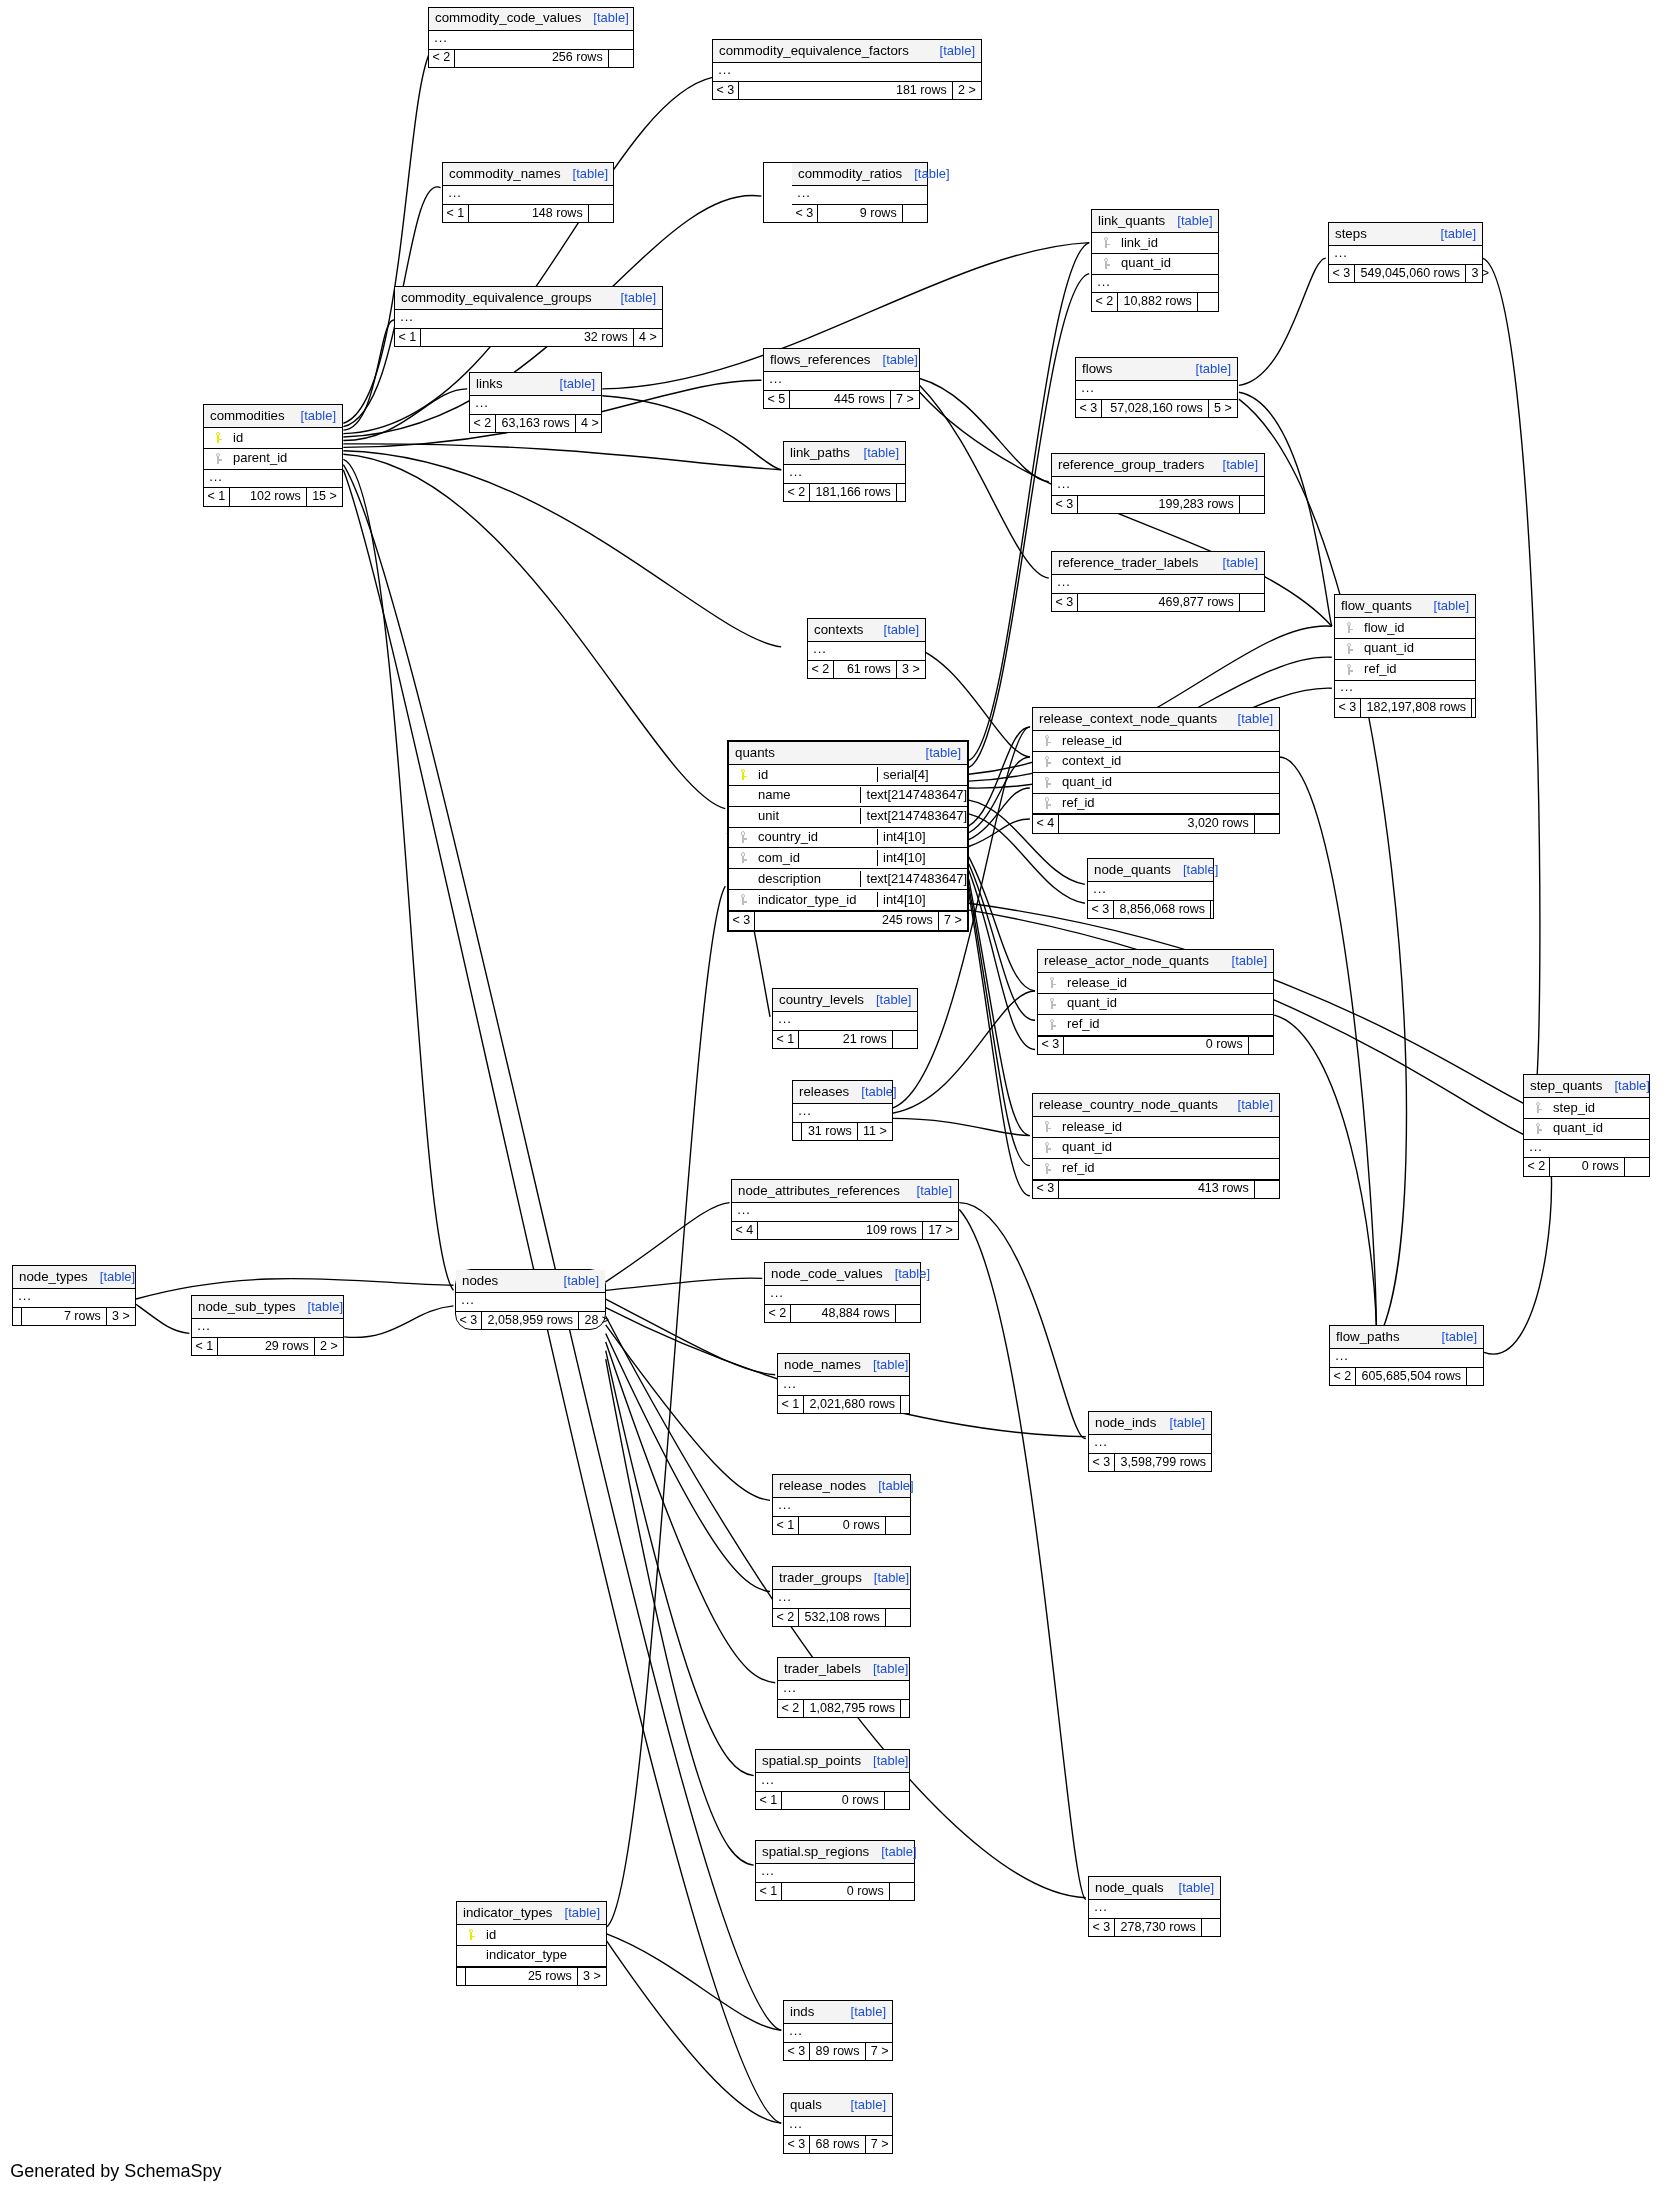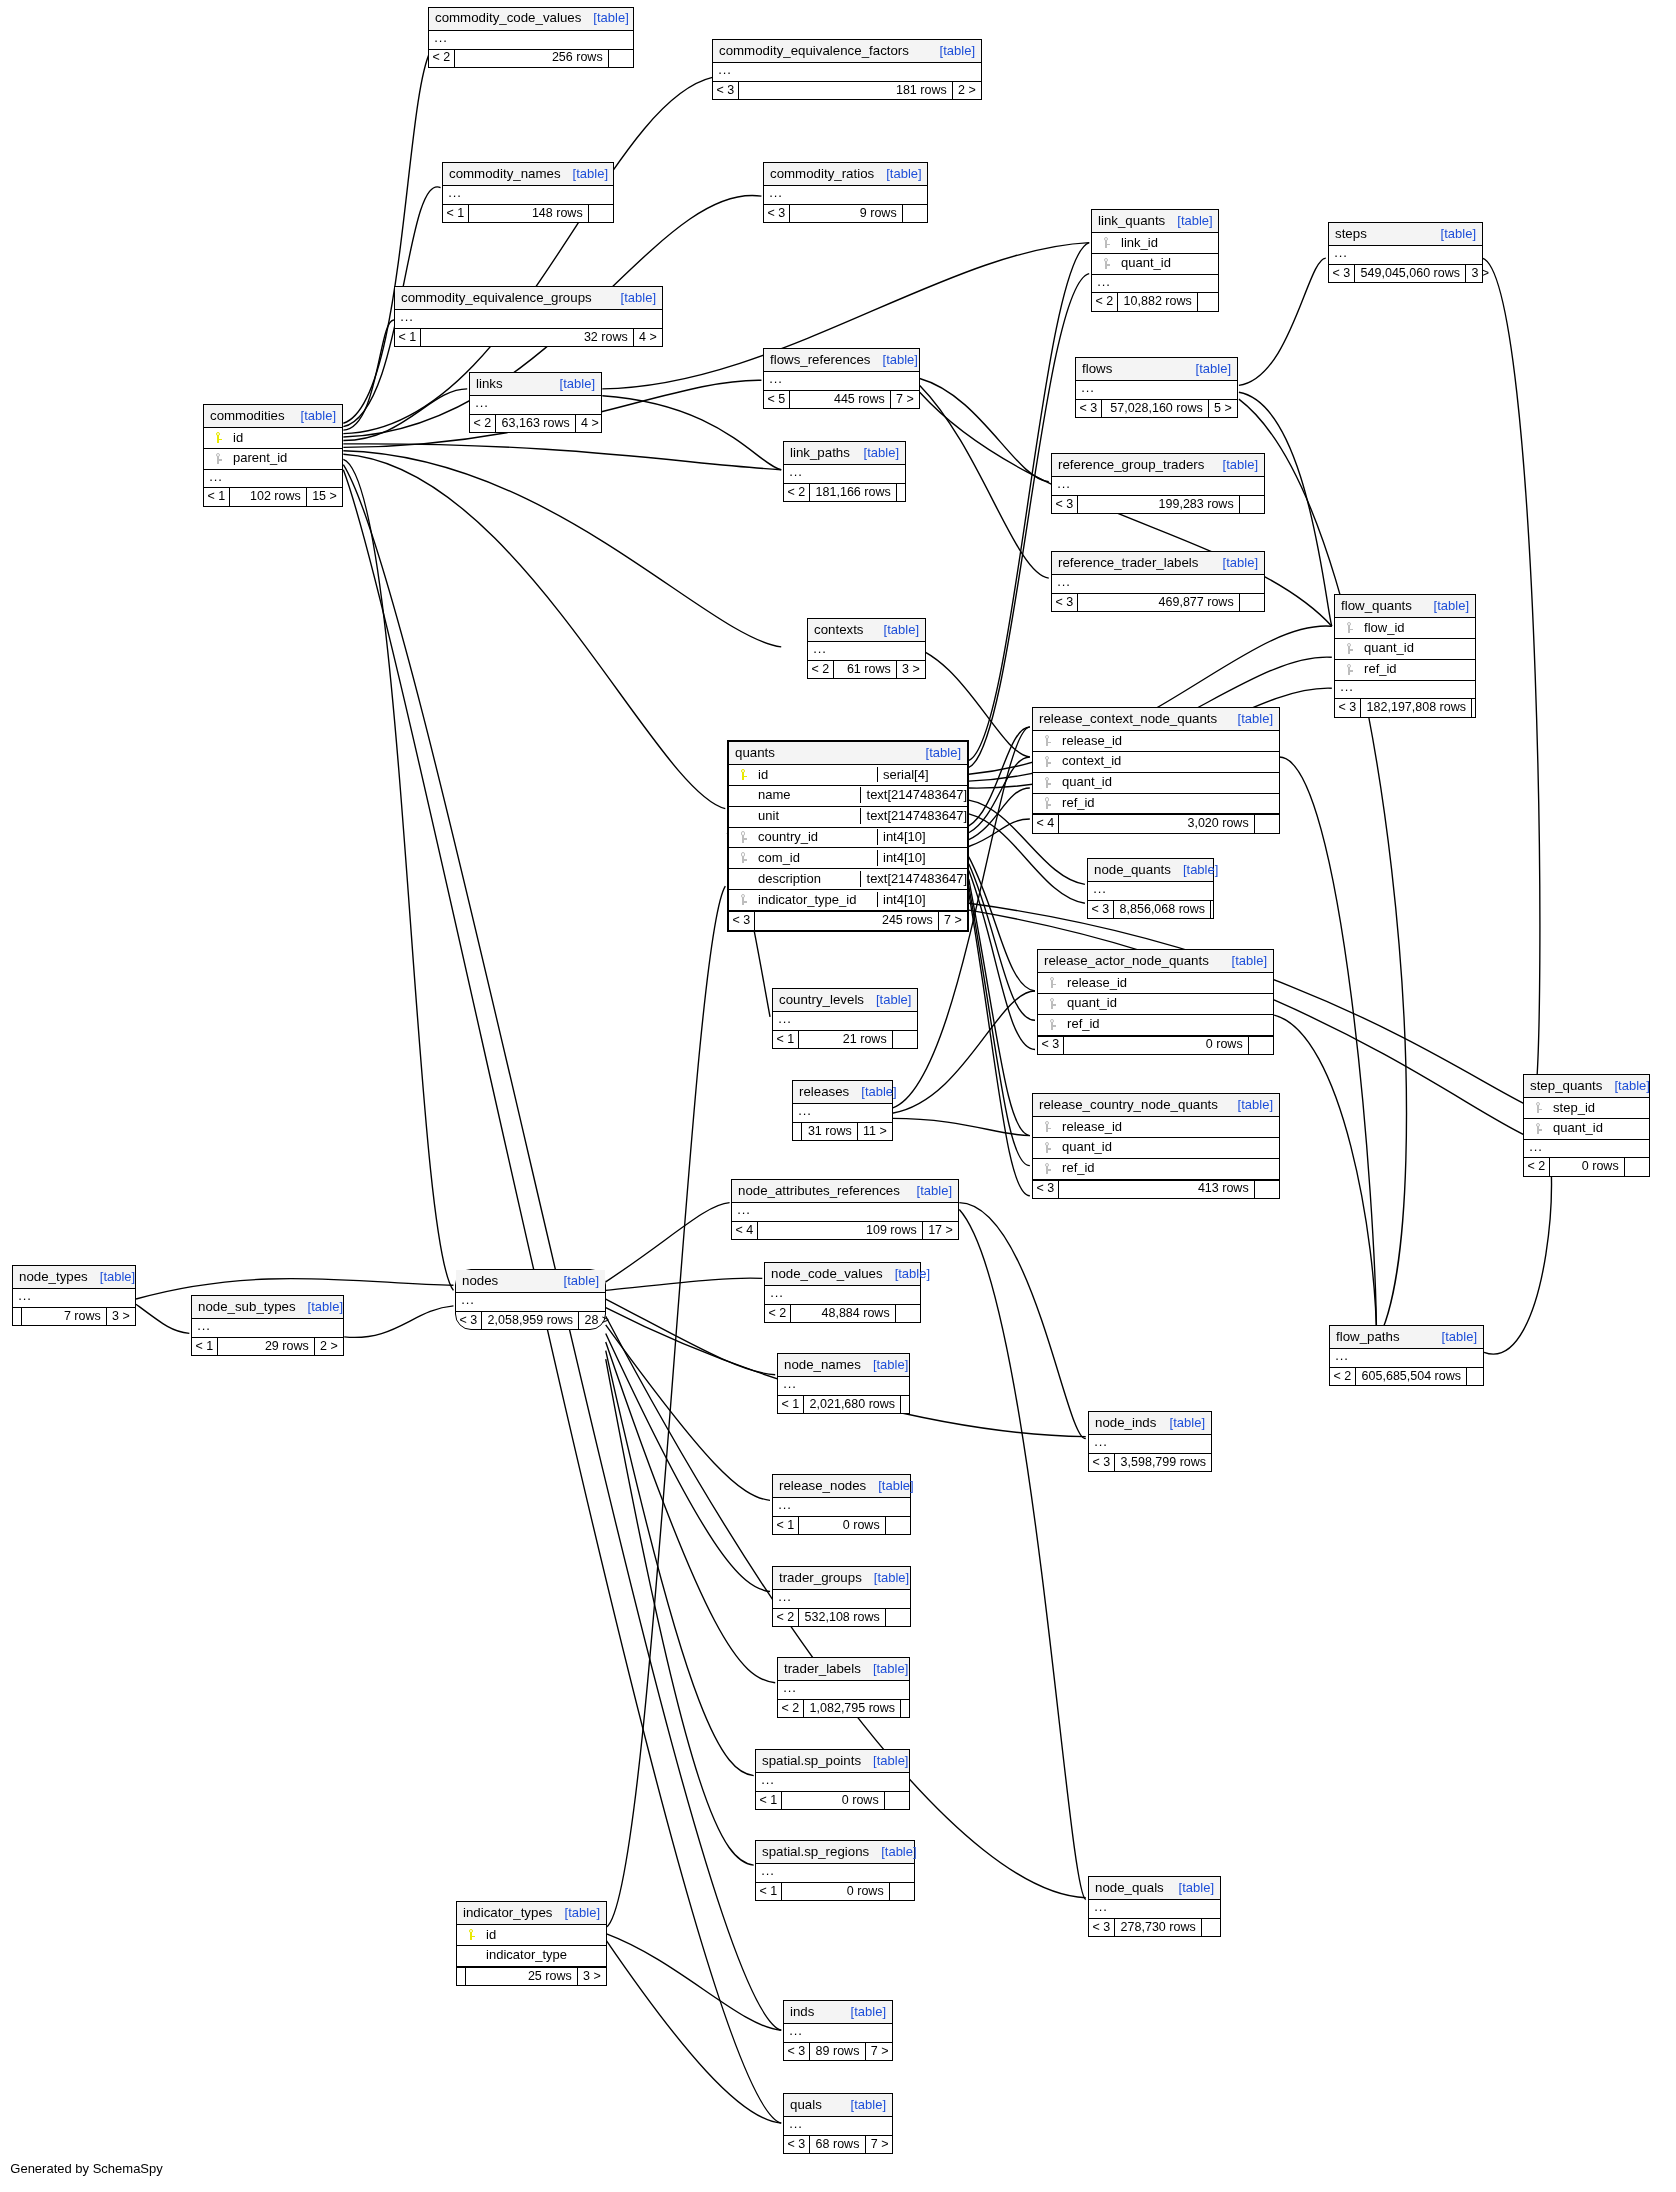--- a/index.html
+++ b/index.html
@@ -137,21 +137,21 @@
   .keyicon b::after {
     content: ""; position: absolute; left: 1.7px; top: 3.4px; width: 2.6px; height: 1.7px;
     background: currentColor;
   }
   .key-pk { color: #e8e800; }
   .key-fk { color: #bdbdbd; }
   .footer-note {
     position: absolute;
     left: 10.3px;
     top: 2161px;
-    font-size: 13px;
+    font-size: 18px;
     color: #000;
   }
 </style>
 </head>
 <body>
 
 <div id="diagram">
   <svg class="edges" viewBox="0 0 1948 2548" xmlns="http://www.w3.org/2000/svg">
     <defs>
       <marker id="crow" markerWidth="12" markerHeight="12" refX="1" refY="6" orient="auto">
@@ -270,21 +270,21 @@
         <span class="tname">commodity_names</span>
         <span class="ttag">[table]</span>
       </div>
       <div class="tn-ellipsis">...</div>
       <div class="tn-foot">
         <span class="f-left">&lt; 1</span>
         <span class="f-mid">148 rows</span>
         <span class="f-right empty"></span>
       </div>
     </div>
-    <div class="table-node" style="left: 763px; top: 162px; width: 165px;">
+    <div class="table-node" style="left: 763px; top: 162px; width: 165px; padding-left: 28px;">
       <div class="tn-title">
         <span class="tname">commodity_ratios</span>
         <span class="ttag">[table]</span>
       </div>
       <div class="tn-ellipsis">...</div>
       <div class="tn-foot">
         <span class="f-left">&lt; 3</span>
         <span class="f-mid">9 rows</span>
         <span class="f-right empty"></span>
       </div>

